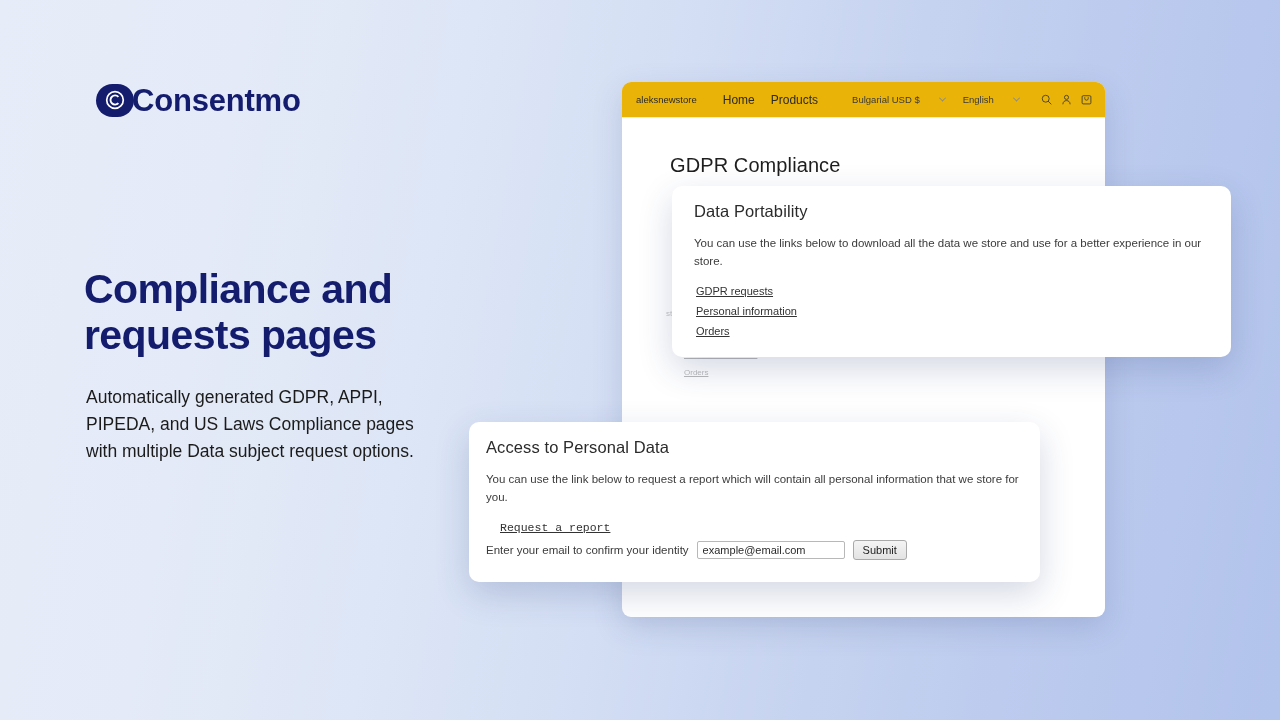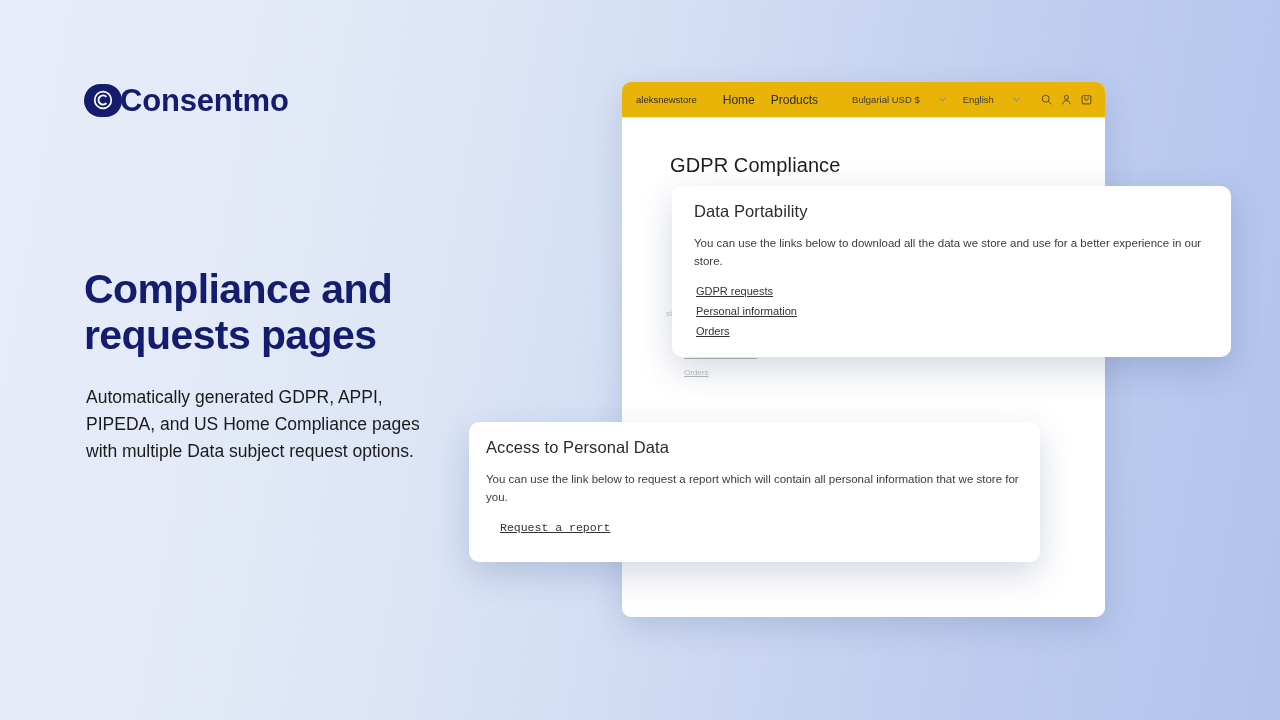--- a/index.html
+++ b/index.html
@@ -35,21 +35,21 @@
     position: absolute;
     left: 84px;
     top: 0;
     width: 470px;
     height: 720px;
   }
 
   
   #brand-logo {
     position: absolute;
-    left: 0;
+    left: 12px;
     top: 78px;
     display: flex;
     align-items: center;
     height: 44px;
   }
   #brand-mark {
     width: 38px;
     height: 33px;
     border-radius: 17px;
     background: #141c6e;
@@ -297,21 +297,21 @@
       <span id="brand-word">Consentmo</span>
     </div>
 
     <h1 id="headline">
       <span class="hl-line">Compliance and</span>
       <span class="hl-line">requests pages</span>
     </h1>
 
     <p id="subcopy">
       <span class="sc-line">Automatically generated GDPR, APPI,</span>
-      <span class="sc-line">PIPEDA, and US Home Compliance pages</span>
+      <span class="sc-line">PIPEDA, and US Laws Compliance pages</span>
       <span class="sc-line">with multiple Data subject request options.</span>
     </p>
   </div>
 
   <div id="browser-mock">
 
     <div id="store-header">
       <span id="store-name">aleksnewstore</span>
       <span class="store-nav-link">Home</span>
       <span class="store-nav-link">Products</span>
@@ -366,15 +366,20 @@
     <p class="card-para">You can use the links below to download all the data we store and use for a better experience in our store.</p>
     <a class="card-link">GDPR requests</a>
     <a class="card-link">Personal information</a>
     <a class="card-link">Orders</a>
   </div>
 
   <div id="card-access-personal-data">
     <div class="card-title">Access to Personal Data</div>
     <p class="card-para">You can use the link below to request a report which will contain all personal information that we store for you.</p>
     <a id="request-report-link">Request a report</a>
+    <div id="access-form-row">
+      <span id="access-form-label">Enter your email to confirm your identity</span>
+      <input id="email-field" type="text" placeholder="example@email.com" style="">
+      <button id="submit-button">Submit</button>
+    </div>
   </div>
 
 </div>
 
 </body></html>

